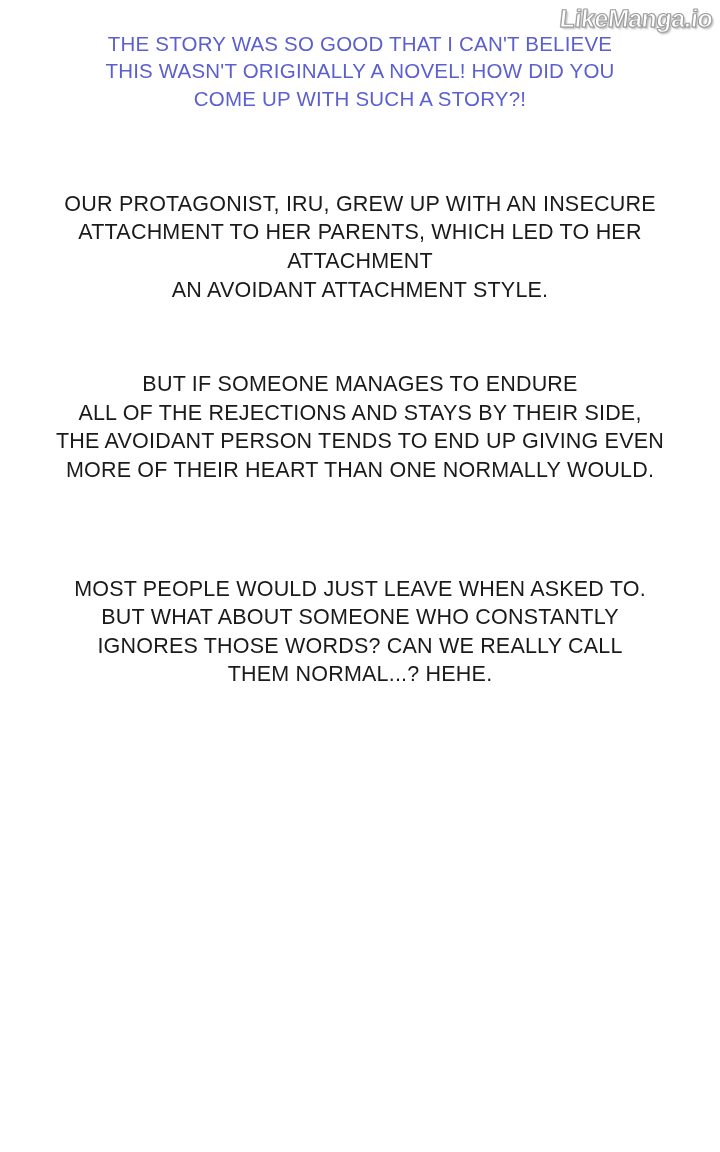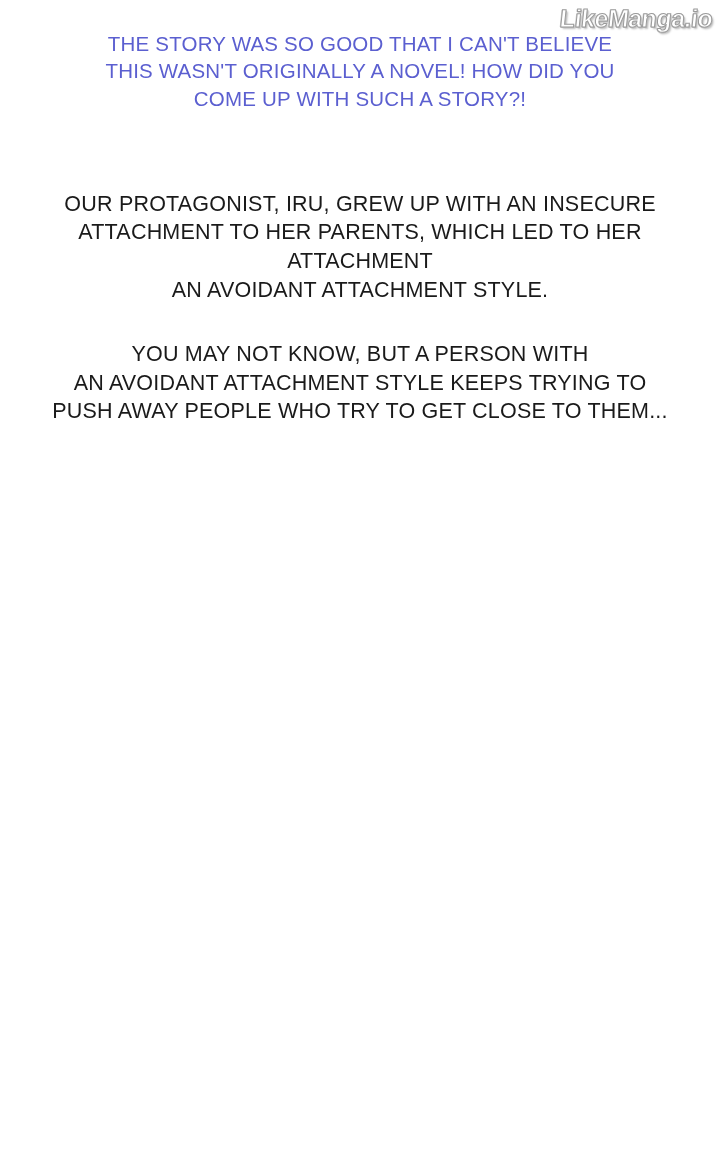--- a/index.html
+++ b/index.html
@@ -73,29 +73,34 @@
 
 
   <div class="spacer-lg"></div>
 
   <div class="block">OUR PROTAGONIST, IRU, GREW UP WITH AN INSECURE
 ATTACHMENT TO HER PARENTS, WHICH LED TO HER ATTACHMENT
 AN AVOIDANT ATTACHMENT STYLE.</div>
 
   <div class="spacer-lg"></div>
 
-  <div class="block">YOU MAY NOT KNOW, BUT A PERSON WITH
-AN AVOIDANT ATTACHMENT STYLE KEEPS TRYING TO
-PUSH AWAY PEOPLE WHO TRY TO GET CLOSE TO THEM...</div>
+
+  <div class="spacer-md"></div>
+
+  <div class="block">BUT IF SOMEONE MANAGES TO ENDURE
+ALL OF THE REJECTIONS AND STAYS BY THEIR SIDE,
+THE AVOIDANT PERSON TENDS TO END UP GIVING EVEN
+MORE OF THEIR HEART THAN ONE NORMALLY WOULD.</div>
 
   <div class="spacer-md"></div>
 
 
   <div class="spacer-md"></div>
 
 
   <div class="spacer-md"></div>
 
-
-  <div class="spacer-md"></div>
-
+  <div class="block">MOST PEOPLE WOULD JUST LEAVE WHEN ASKED TO.
+BUT WHAT ABOUT SOMEONE WHO CONSTANTLY
+IGNORES THOSE WORDS? CAN WE REALLY CALL
+THEM NORMAL...? HEHE.</div>
 
 </div>
 
 </body></html>

